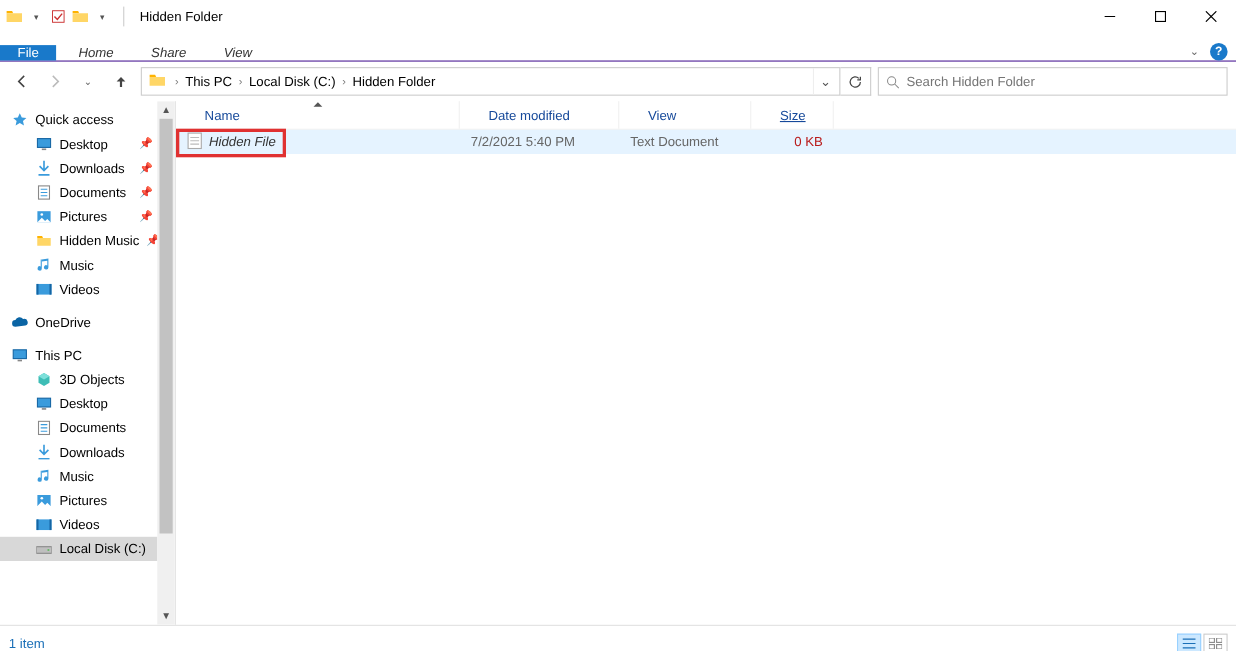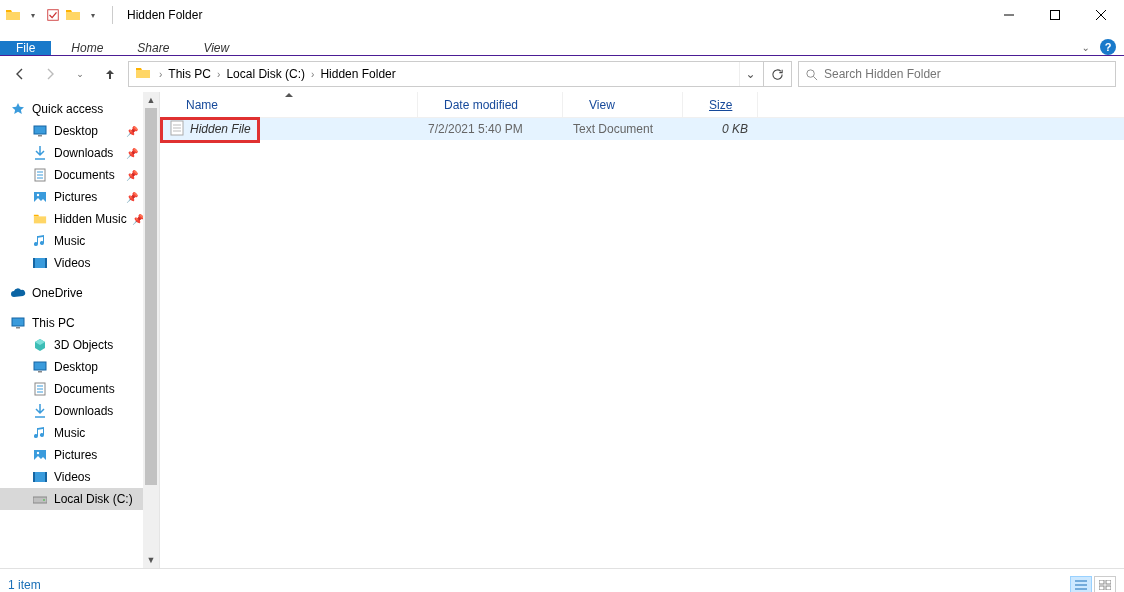--- a/index.html
+++ b/index.html
@@ -397,21 +397,21 @@
     <div id="rows">
         <div class="row">
           <div class="cell" style="width:258px;font-style:italic;"><span class="ico" style="margin-right:6px;"><svg class="txt-ico" width="14" height="16" viewBox="0 0 14 16">
                 <rect x="1" y="1" width="12" height="14"></rect>
                 <line x1="3" y1="5" x2="11" y2="5"></line>
                 <line x1="3" y1="8" x2="11" y2="8"></line>
                 <line x1="3" y1="11" x2="11" y2="11"></line>
               </svg></span>Hidden File</div>
           <div class="cell" style="width:145px;color:#666;">7/2/2021 5:40 PM</div>
           <div class="cell" style="width:120px;color:#666;text-align:right;">Text Document</div>
-          <div class="cell size" style="width:75px;color:#404040;font-style:italic;">0 KB</div>
+          <div class="cell size" style="width:75px;color:#b91c1c;">0 KB</div>
         </div>
       </div>
     <div class="highlight-box" style="top:25px; left:0; width:100px; height:26px;"></div>
   </div>
 </div>
 
 <div class="statusbar">
   <span>1 item</span>
   <div class="right">
     <div class="view-toggle active">

